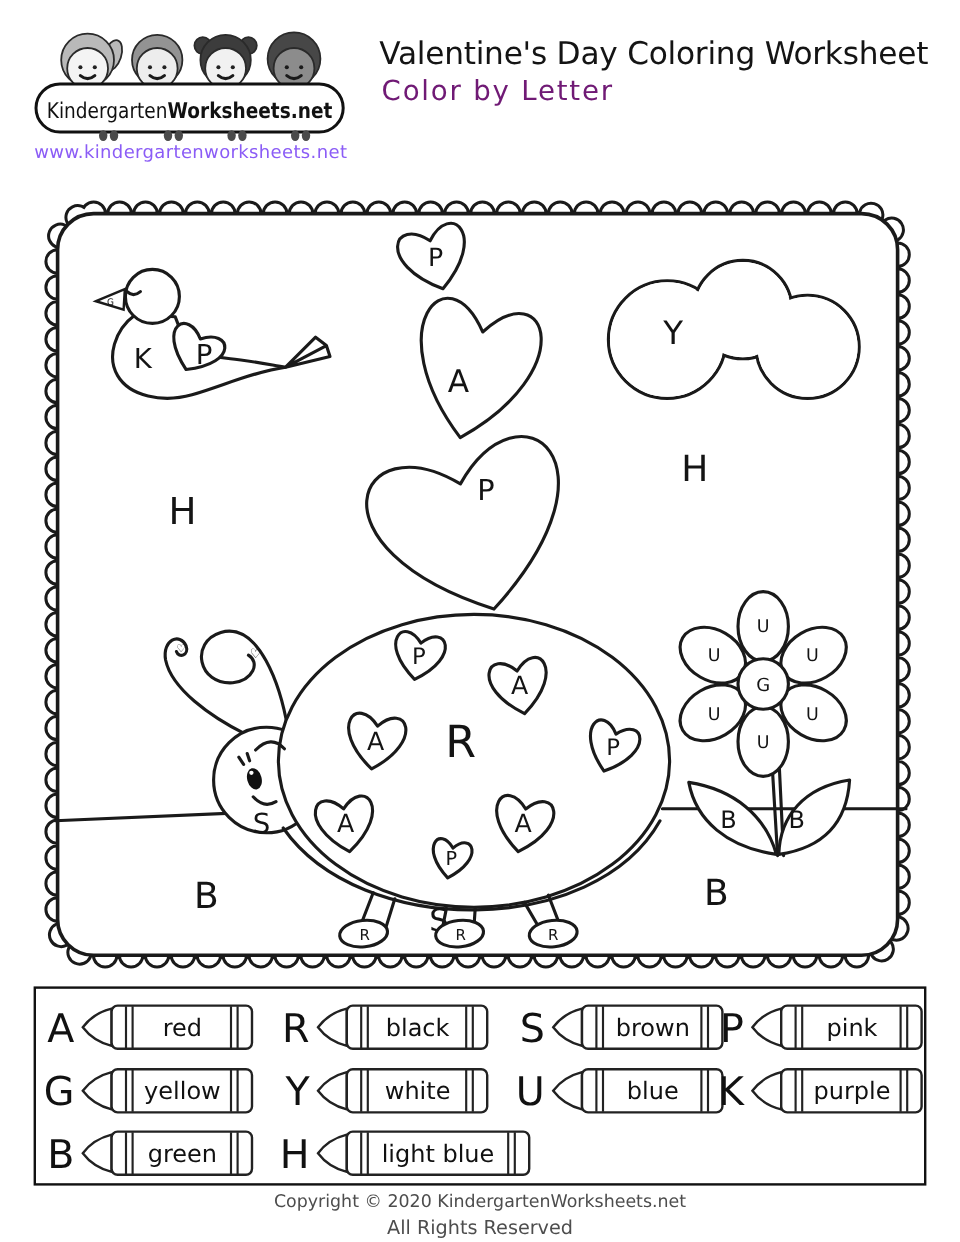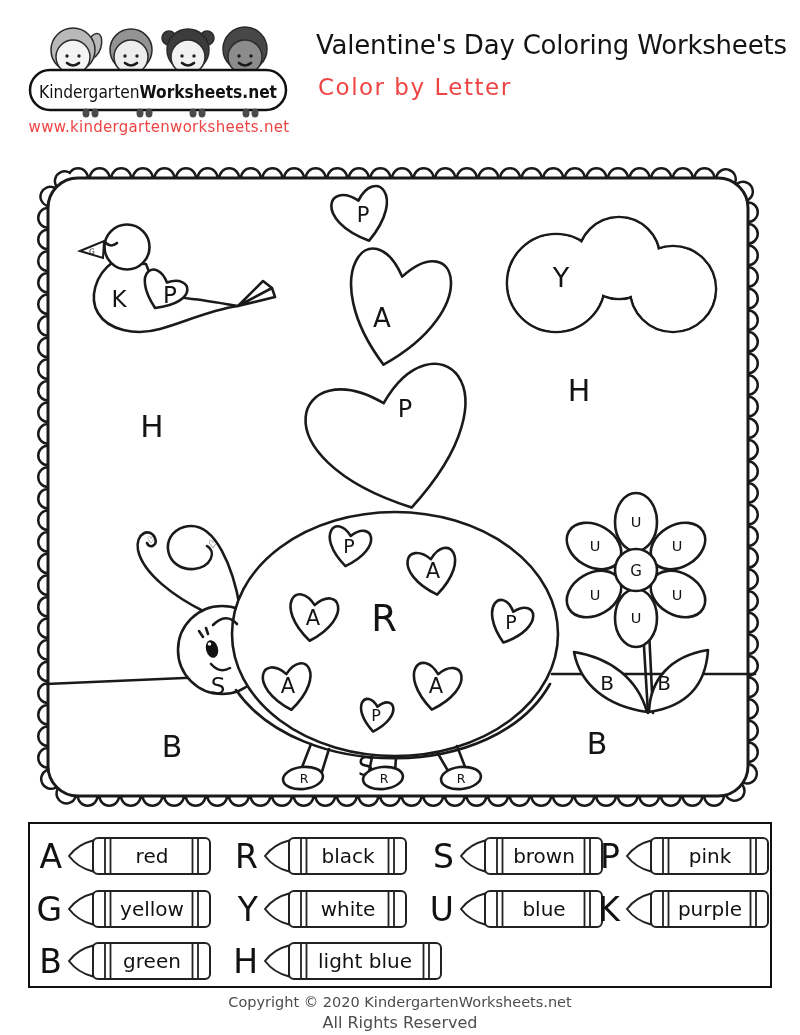--- a/index.html
+++ b/index.html
@@ -2,23 +2,23 @@
 <html><head>
 <meta charset="utf-8">
 <style>
   html,body{margin:0;padding:0;background:#fff;}
   .page{position:relative;width:800px;height:1035px;background:#fff;overflow:hidden;
         font-family:"DejaVu Sans",sans-serif;color:#161616;}
   .abs{position:absolute;}
 
   
   .logo-url{position:absolute;left:28px;top:118px;width:262px;text-align:center;
-            font-size:15px;color:#ef4444;letter-spacing:.3px;}
+            font-size:15px;color:#8b5cf6;letter-spacing:.3px;}
   .title{position:absolute;left:316px;top:30px;font-size:26px;letter-spacing:-.2px;color:#141414;}
-  .subtitle{position:absolute;left:318px;top:74px;font-size:23px;letter-spacing:1.5px;color:#ef4444;}
+  .subtitle{position:absolute;left:318px;top:63px;font-size:23px;letter-spacing:1.5px;color:#701a75;}
   .name-row{position:absolute;left:440px;top:116px;font-size:25px;color:#141414;}
   .name-line{display:inline-block;width:247px;height:25px;border-bottom:2px solid #141414;}
 
   
   .scene{position:absolute;left:0;top:0;}
   .ln{fill:none;stroke:#1a1a1a;stroke-width:2.6;stroke-linecap:round;stroke-linejoin:round;}
   .fw{fill:#fff;stroke:#1a1a1a;stroke-width:2.6;stroke-linejoin:round;}
   .L{font-family:"DejaVu Sans",sans-serif;fill:#141414;text-anchor:middle;}
 
   
@@ -100,21 +100,21 @@
       <ellipse cx="112" cy="99" rx="3.5" ry="4.5"></ellipse>
         <ellipse cx="121" cy="99" rx="3.5" ry="4.5"></ellipse>
       <ellipse cx="165" cy="99" rx="3.5" ry="4.5"></ellipse>
         <ellipse cx="174" cy="99" rx="3.5" ry="4.5"></ellipse>
       <ellipse cx="218" cy="99" rx="3.5" ry="4.5"></ellipse>
         <ellipse cx="227" cy="99" rx="3.5" ry="4.5"></ellipse>
     </g>
   </svg>
 
   <div class="logo-url">www.kindergartenworksheets.net</div>
-  <div class="title">Valentine's Day Coloring Worksheets</div>
+  <div class="title">Valentine's Day Coloring Worksheet</div>
   <div class="subtitle">Color by Letter</div>
 
   <svg class="scene" width="800" height="1035" viewBox="0 0 800 1035">
 
     <g>
       <path d="M 78 178 H 718 A 30 30 0 0 1 748 208 V 766 A 30 30 0 0 1 718 796 H 78 A 30 30 0 0 1 48 766 V 208 A 30 30 0 0 1 78 178 Z" fill="none" stroke="#1a1a1a" stroke-width="22" stroke-dasharray="0.1 21.5" stroke-linecap="round"></path>
       <path d="M 78 178 H 718 A 30 30 0 0 1 748 208 V 766 A 30 30 0 0 1 718 796 H 78 A 30 30 0 0 1 48 766 V 208 A 30 30 0 0 1 78 178 Z" fill="none" stroke="#fff" stroke-width="17" stroke-dasharray="0.1 21.5" stroke-linecap="round"></path>
       <rect x="48" y="178" width="700" height="618" rx="30" fill="#fff" stroke="#1a1a1a" stroke-width="3"></rect>
     </g>
 

